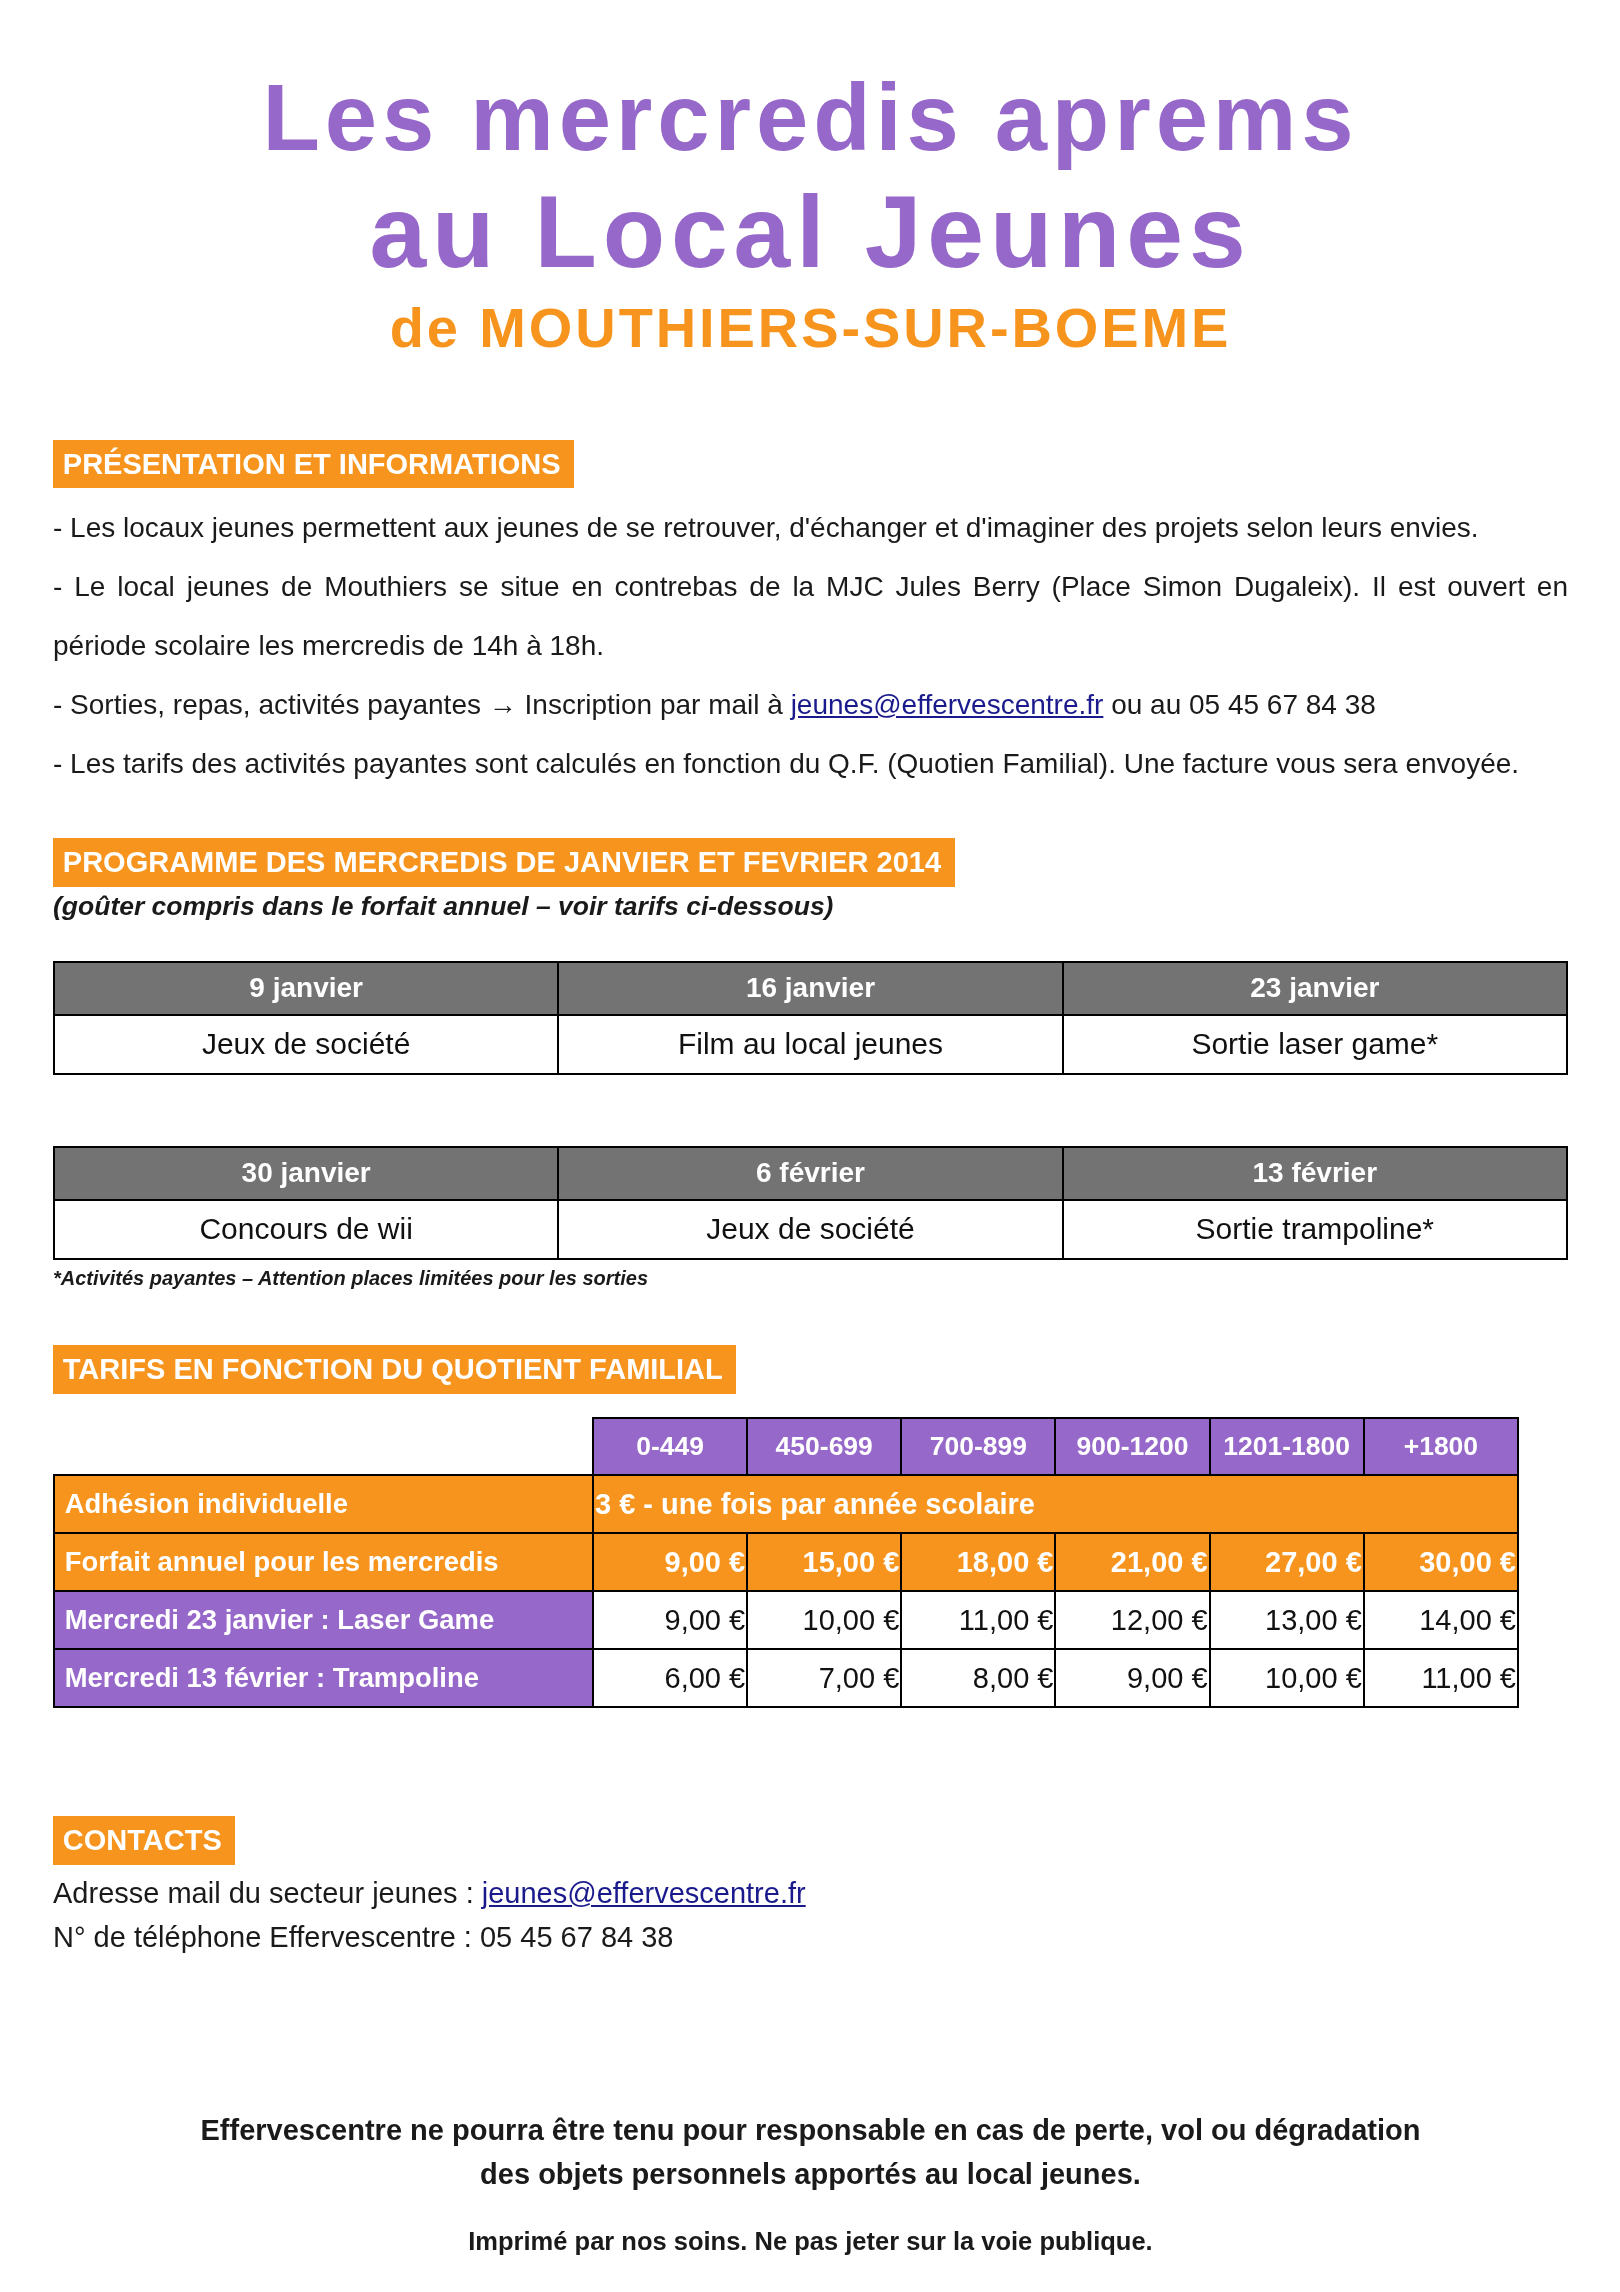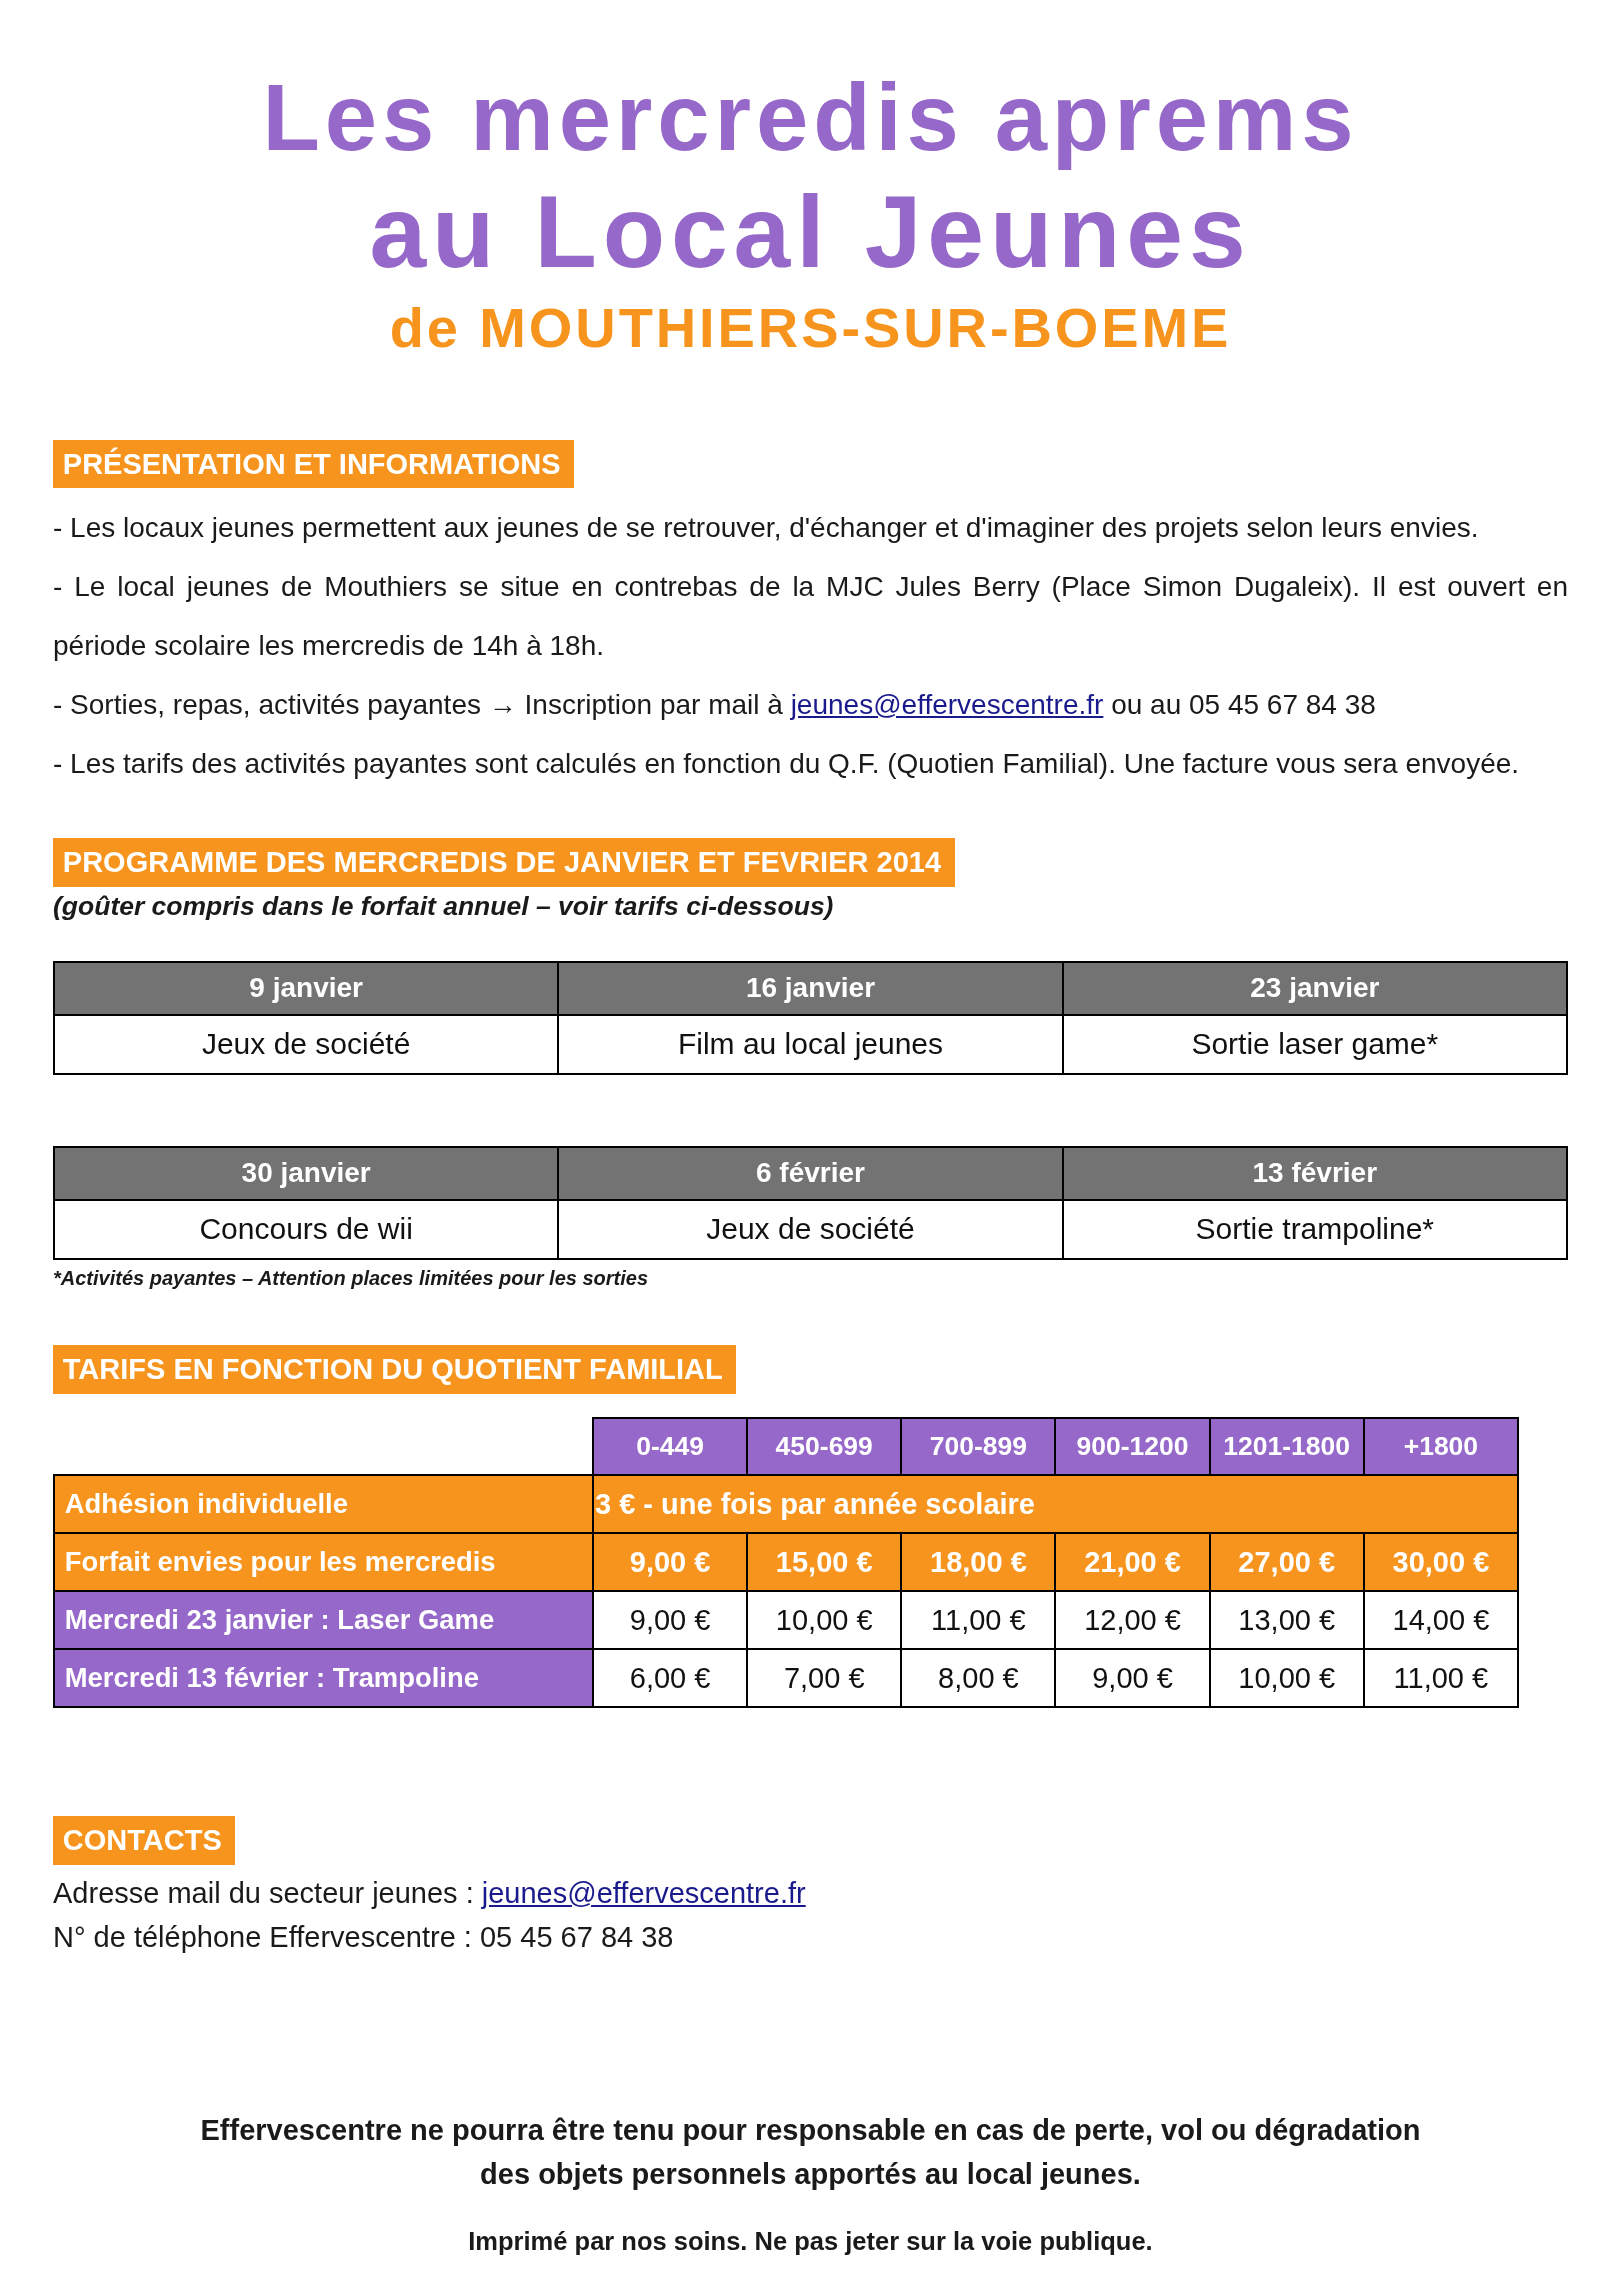--- a/index.html
+++ b/index.html
@@ -135,21 +135,21 @@
   .tarif-table td.label {
     text-align: left;
     padding-left: 9.8px;
     font-size: 27.4px;
     font-weight: bold;
     color: #ffffff;
   }
   .bg-orange { background: #f7941d; }
   .bg-purple { background: #9668c9; }
   .tarif-table td.val {
-    text-align: center;
+    text-align: right;
     font-size: 29px;
     color: #111111;
     background: #ffffff;
   }
   .tarif-table td.val.on-orange {
     background: #f7941d;
     color: #ffffff;
     font-weight: bold;
   }
   .tarif-table td.span-cell {
@@ -262,21 +262,21 @@
           <th>700-899</th>
           <th>900-1200</th>
           <th>1201-1800</th>
           <th>+1800</th>
         </tr>
         <tr>
           <td class="label bg-orange">Adhésion individuelle</td>
           <td class="span-cell bg-orange" colspan="6">3 € - une fois par année scolaire</td>
         </tr>
         <tr>
-          <td class="label bg-orange">Forfait envies pour les mercredis</td>
+          <td class="label bg-orange">Forfait annuel pour les mercredis</td>
           <td class="val on-orange">9,00 €</td>
           <td class="val on-orange">15,00 €</td>
           <td class="val on-orange">18,00 €</td>
           <td class="val on-orange">21,00 €</td>
           <td class="val on-orange">27,00 €</td>
           <td class="val on-orange">30,00 €</td>
         </tr>
         <tr>
           <td class="label bg-purple">Mercredi 23 janvier : Laser Game</td>
           <td class="val">9,00 €</td>

